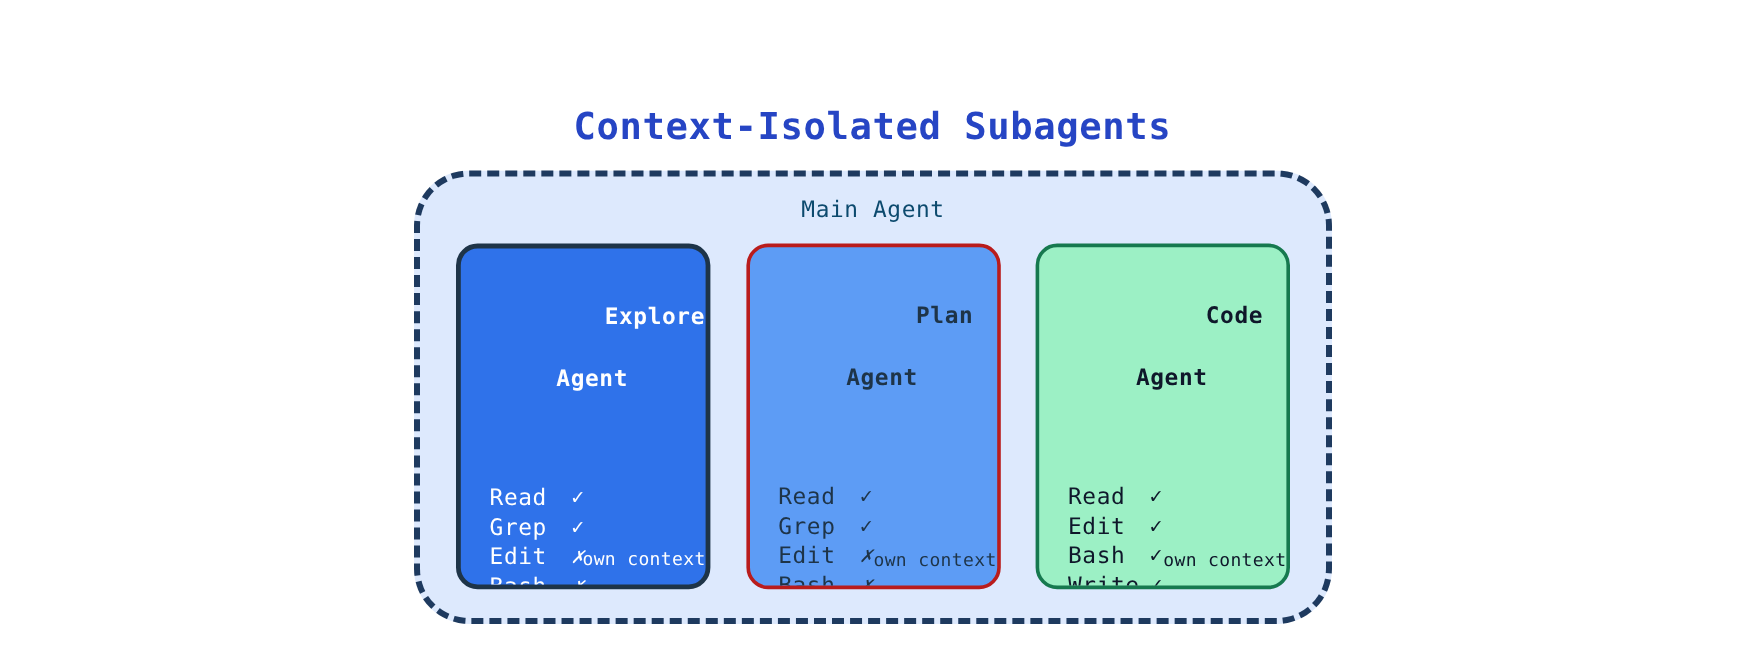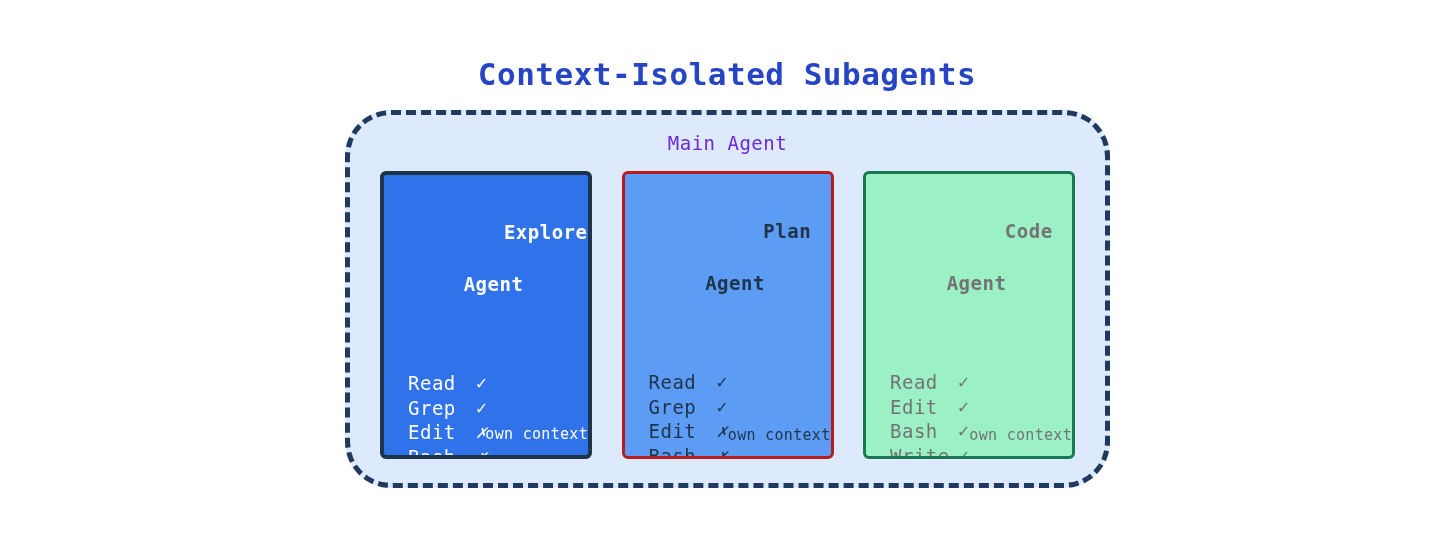--- a/index.html
+++ b/index.html
@@ -13,20 +13,21 @@
     font-family: "DejaVu Sans Mono", "Liberation Mono", monospace;
     overflow: hidden;
     position: relative;
   }
 
   .canvas {
     position: relative;
     width: 1454px;
     height: 484px;
     background: #ffffff;
+    margin-top: 32px;
   }
 
   
   .title {
     position: absolute;
     top: 56px;
     left: 0;
     width: 1454px;
     text-align: center;
     font-family: "DejaVu Sans Mono", "Liberation Mono", monospace;
@@ -51,63 +52,63 @@
   }
 
   .main-agent-label {
     position: absolute;
     top: 17px;
     left: 0;
     width: 100%;
     text-align: center;
     font-size: 19px;
     font-weight: normal;
-    color: #6d28d9;
+    color: #0c4a6e;
     letter-spacing: 0.5px;
     white-space: pre;
   }
 
   
   .subagents {
     position: absolute;
     left: 30px;
     top: 56px;
     width: 695px;
     height: 288px;
     display: flex;
     justify-content: space-between;
     align-items: stretch;
   }
 
   .agent-box {
     position: relative;
     width: 212px;
     box-sizing: border-box;
-    border-radius: 6px;
+    border-radius: 18px;
     padding: 0;
     overflow: hidden;
   }
 
   
   .agent-box.explore {
     background: #2f72ea;
     border: 4px solid #1e3448;
     color: #ffffff;
   }
   
   .agent-box.plan {
     background: #5d9cf5;
     border: 3px solid #b91c1c;
     color: #1e3448;
   }
   
   .agent-box.code {
     background: #9cf0c5;
     border: 3px solid #16794f;
-    color: #737373;
+    color: #0f172a;
   }
 
   .agent-title {
     margin-top: 18px;
     text-align: center;
     font-size: 19px;
     font-weight: bold;
     line-height: 26px;
     letter-spacing: 0.5px;
     white-space: pre;

